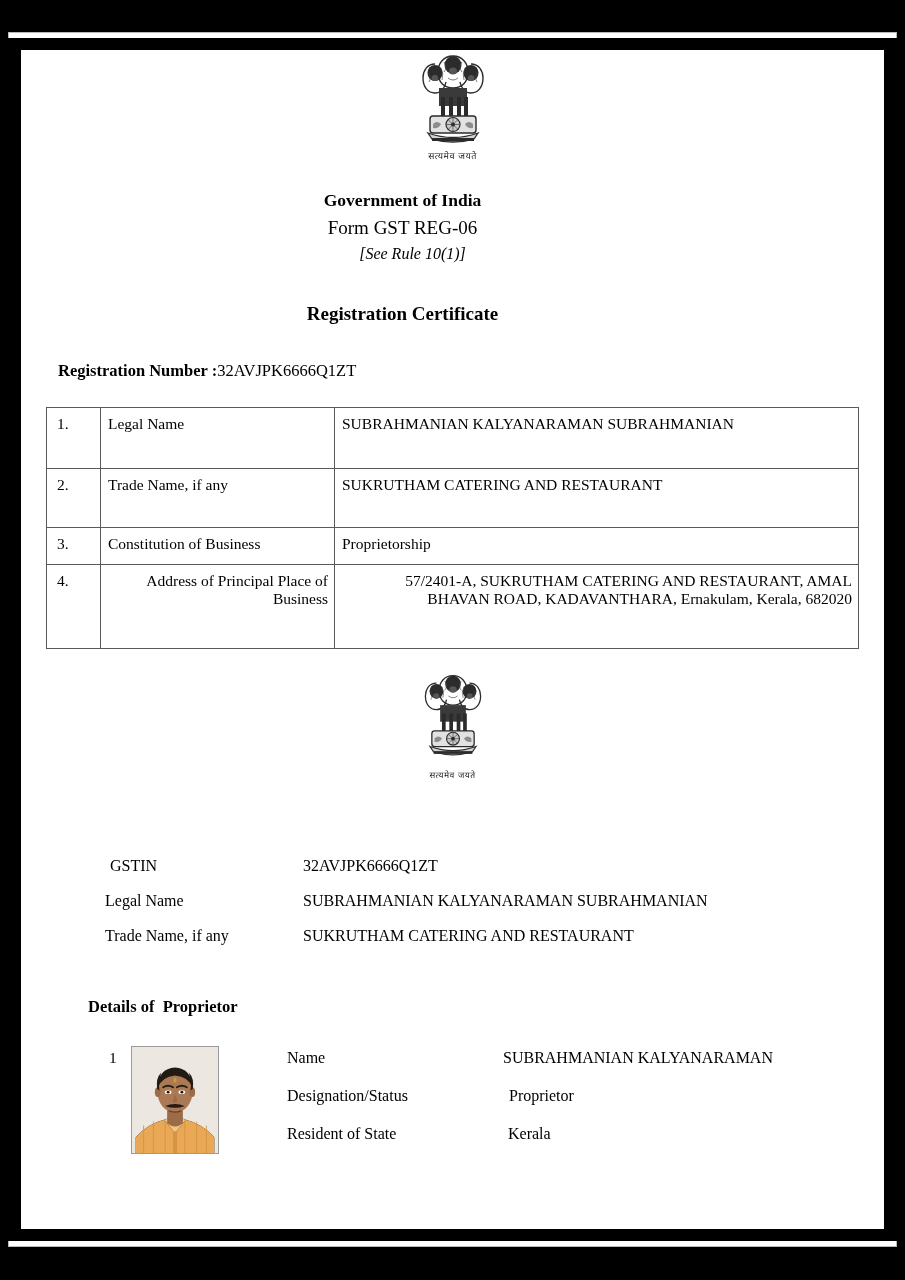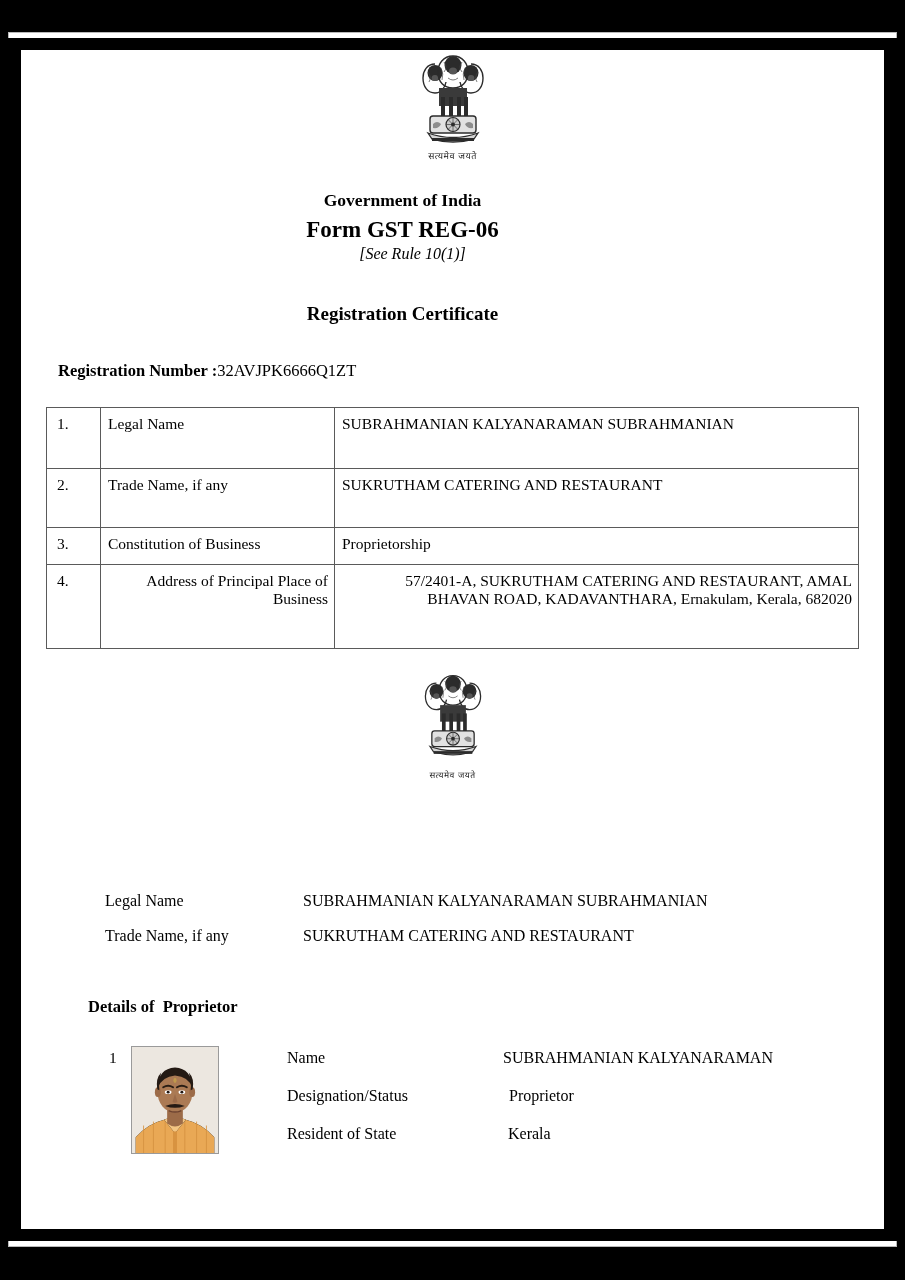--- a/index.html
+++ b/index.html
@@ -66,21 +66,21 @@
 
   
   .center-line {
     position: absolute;
     width: 805px;
     left: 0;
     text-align: center;
     color: #000;
   }
   #gov-india  { top: 190px;  font-size: 17.5px; font-weight: bold; }
-  #form-no    { top: 217px;  font-size: 23px;   font-weight: bold; }
+  #form-no    { top: 217px;  font-size: 19px;   font-weight: normal; }
   #see-rule   { top: 245px;  font-size: 16px;   font-style: italic; padding-left: 20px; }
   #cert-title { top: 303px;  font-size: 19px;   font-weight: bold; }
 
   
   #reg-number {
     position: absolute;
     left: 58px;
     top: 361px;
     font-size: 16.5px;
     color: #000;
@@ -318,20 +318,24 @@
         </g>
         <path d="M19 72 q4 -4 8 0 q-2 5 -8 4 z" fill="#8d8d8d"></path>
         <path d="M59 72 q-4 -4 -8 0 q2 5 8 4 z" fill="#8d8d8d"></path>
         <path d="M14 81 q25 9 50 0 l-4 6 q-21 6 -42 0 z" fill="#d5d5d5" stroke="#2b2b2b" stroke-width="1.3"></path>
         <rect x="18" y="86" width="42" height="3" fill="#2b2b2b"></rect>
       </g>
     </svg>
     <div class="emblem-motto">सत्यमेव जयते</div>
   </div>
 
+  <div class="sum-row" id="sum-gstin">
+    <span class="k">GSTIN</span>
+    <span class="v">32AVJPK6666Q1ZT</span>
+  </div>
   <div class="sum-row" id="sum-legal">
     <span class="k">Legal Name</span>
     <span class="v">SUBRAHMANIAN KALYANARAMAN SUBRAHMANIAN</span>
   </div>
   <div class="sum-row" id="sum-trade">
     <span class="k">Trade Name, if any</span>
     <span class="v">SUKRUTHAM CATERING AND RESTAURANT</span>
   </div>
 
   <div id="prop-heading">Details of  Proprietor</div>

